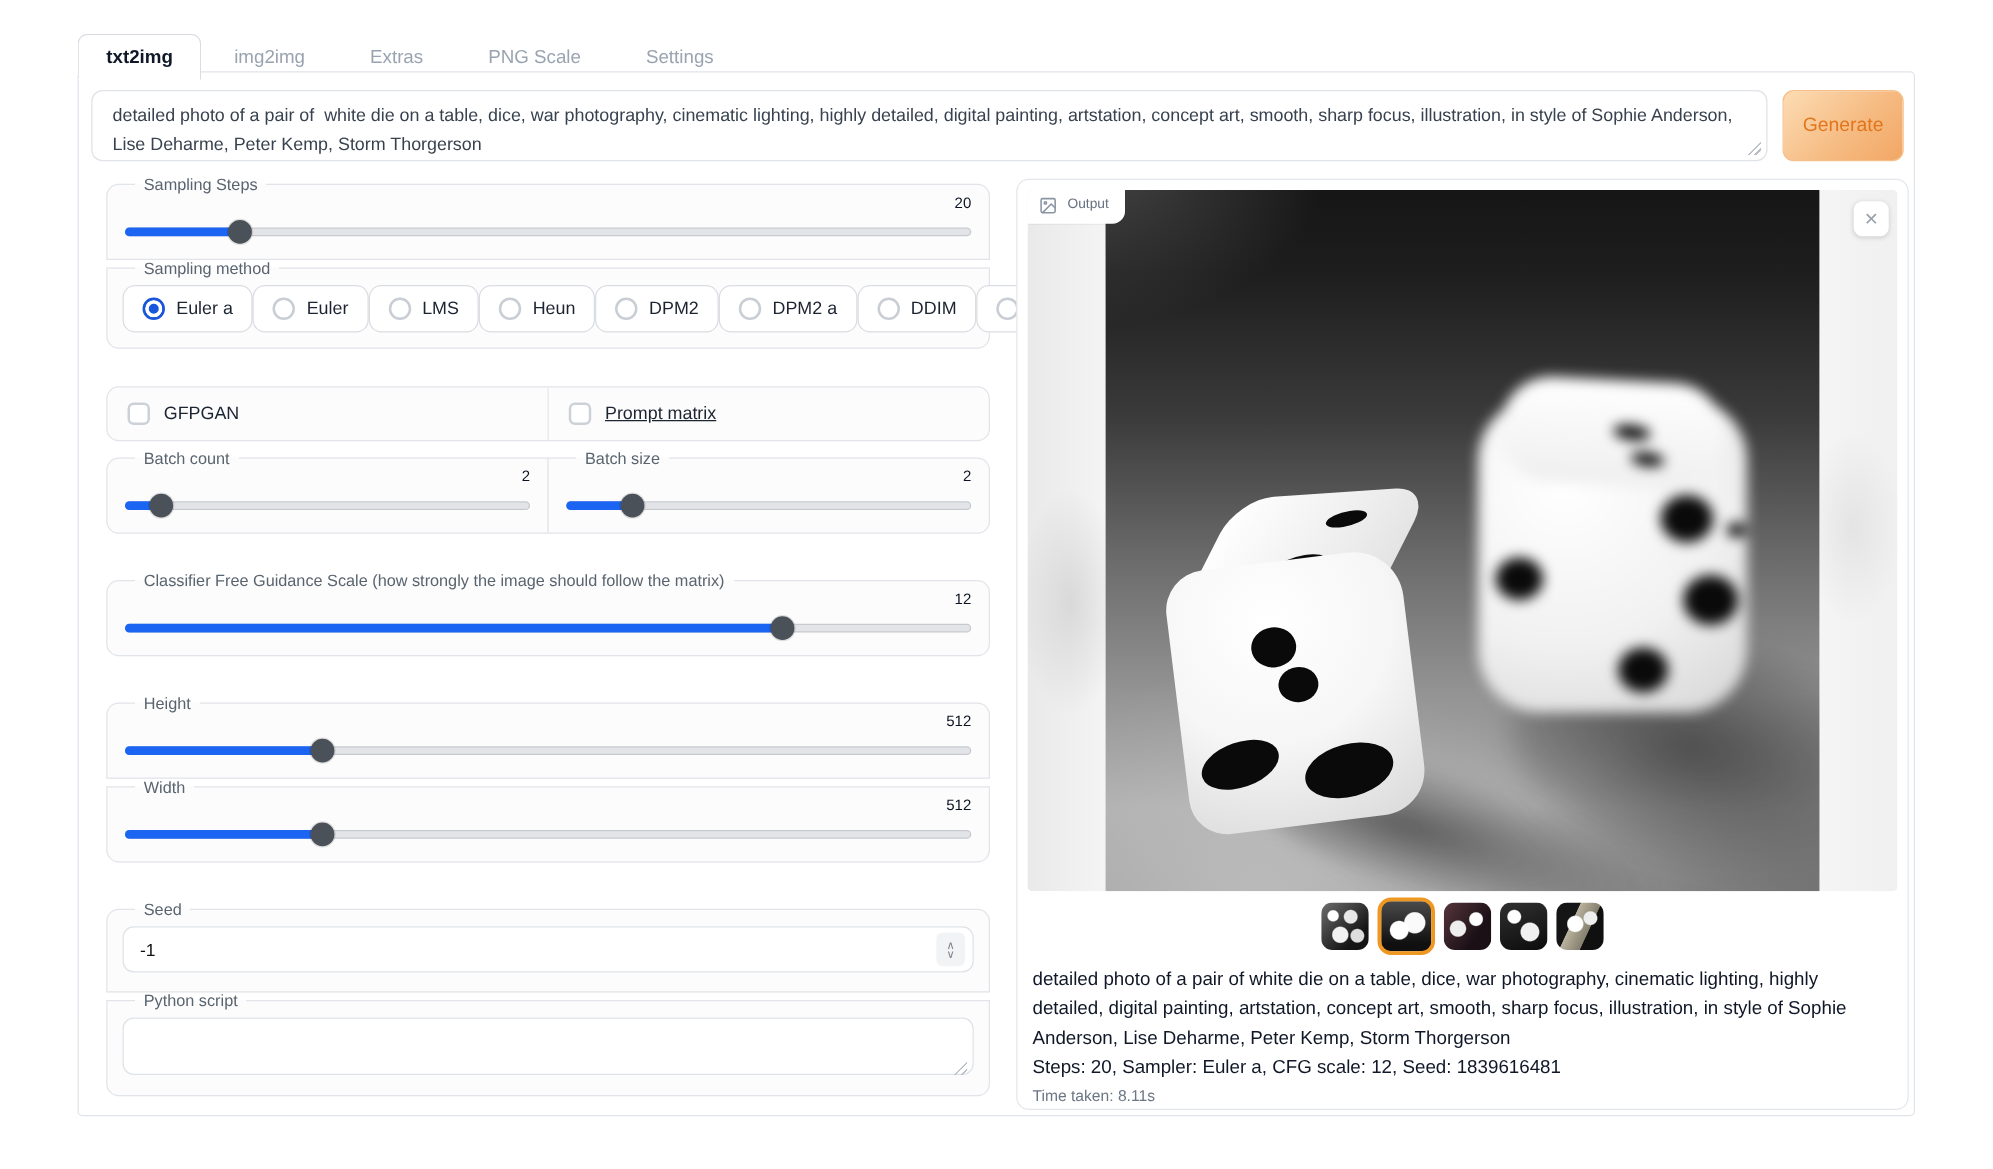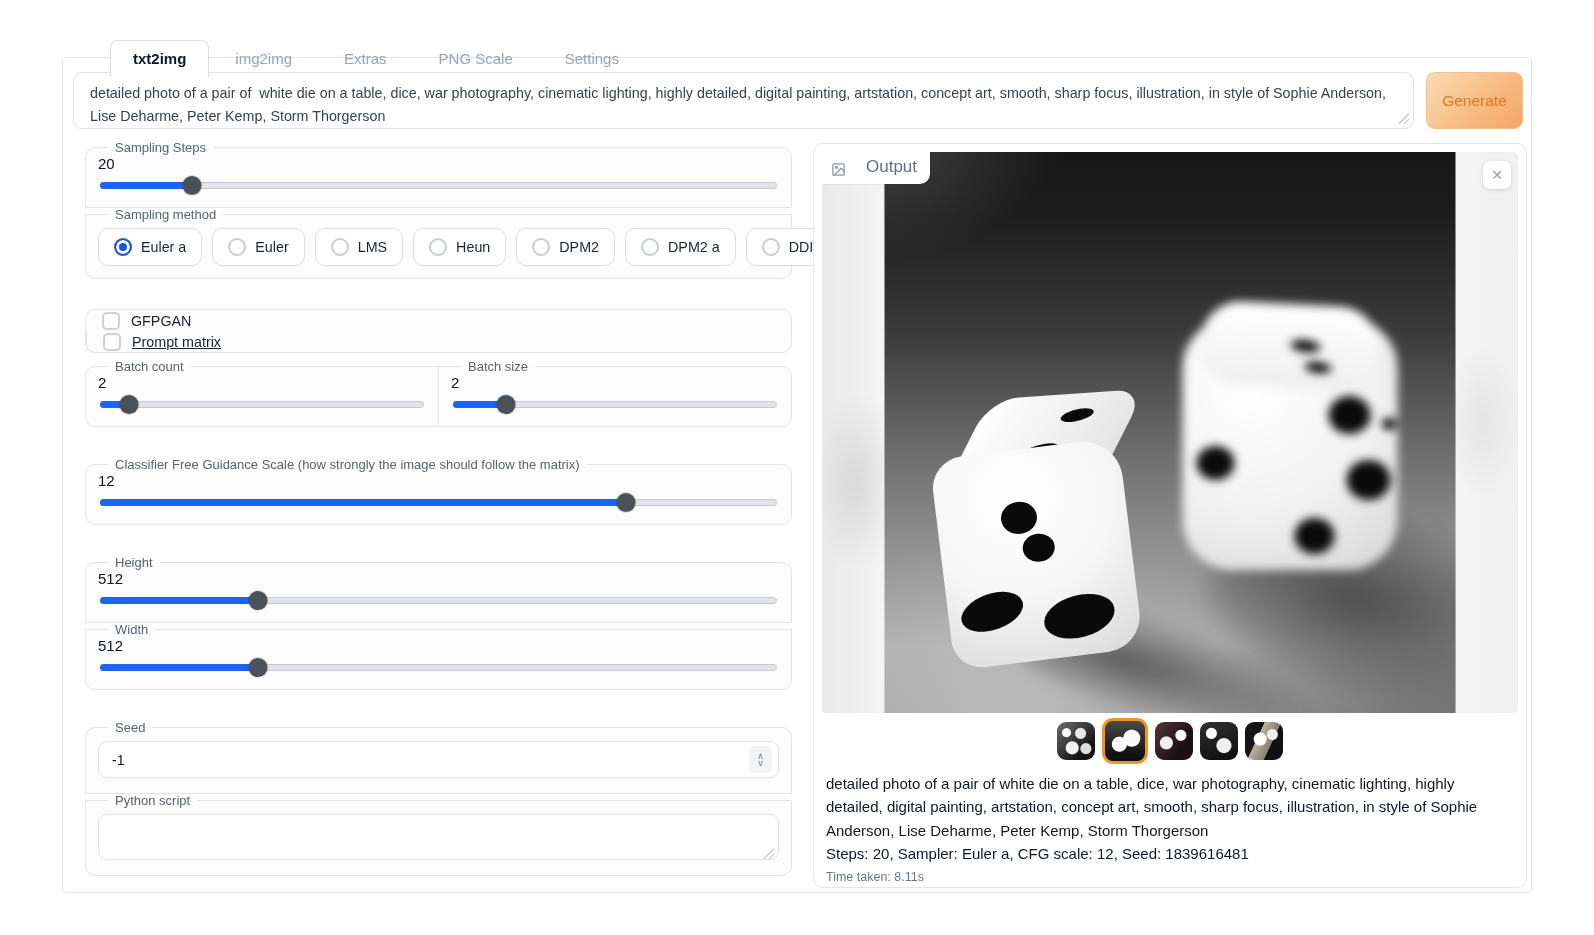--- a/index.html
+++ b/index.html
@@ -2,21 +2,21 @@
 <html><head>
 <meta charset="utf-8">
 <style>
   html,body{margin:0;padding:0;}
   body{
     width:1594px;height:935px;position:relative;background:#fff;
     font-family:"Liberation Sans", sans-serif;color:#1b2430;overflow:hidden;
     -webkit-font-smoothing:antialiased;
   }
   
-  .tabs{position:absolute;left:62px;top:40px;display:flex;align-items:flex-end;z-index:5;margin-left:48px;}
+  .tabs{position:absolute;left:62px;top:27px;display:flex;align-items:flex-end;z-index:5;}
   .tab{padding:9px 26px;font-size:15px;color:#9aa4b1;cursor:pointer;}
   .tab.active{background:#fff;border:1px solid #d9dde3;border-bottom:1px solid #fff;
     border-radius:8px 8px 0 0;color:#101828;font-weight:700;padding:9px 22px;margin-bottom:-1px;}
   
   .panel{position:absolute;left:62px;top:57px;width:1468px;height:834px;
     border:1px solid #e0e4e9;border-radius:4px;background:#fff;}
   
   .prompt-row{position:absolute;left:10px;top:14px;right:8px;height:57px;display:flex;gap:12px;}
   .prompt-box{flex:1;position:relative;}
   .prompt-box textarea{
@@ -32,32 +32,32 @@
     color:#e2761c;font-weight:400;font-size:15.5px;font-family:"Liberation Sans",sans-serif;}
   
   .left-col{position:absolute;left:22px;top:82px;width:707px;}
   .stack{margin-bottom:30px;}
   fieldset{border:1px solid #e1e4e9;margin:0;padding:2px 12px 9px;background:#fcfcfd;min-width:0;}
   fieldset.only{border-radius:10px;}
   .stack fieldset:first-child{border-radius:10px 10px 0 0;}
   .stack fieldset:last-child{border-radius:0 0 10px 10px;margin-top:-1px;}
   .stack fieldset.only{border-radius:10px;margin-top:0;}
   legend{font-size:13px;color:#59646f;padding:0 7px;margin-left:10px;}
-  .val{text-align:left;font-size:15px;color:#0b1220;height:19px;margin:-2px 2px 1px 0;}
+  .val{text-align:right;font-size:12px;color:#0b1220;height:19px;margin:-2px 2px 1px 0;}
   .slider{position:relative;height:19px;margin:2px 2px 3px;}
   .track{position:absolute;left:0;right:0;top:6px;height:5px;border-radius:4px;background:#e3e4e7;border:1px solid #c6cad0;}
   .fill{position:absolute;left:0;top:6px;height:7px;border-radius:4px;background:#1c64f2;z-index:1;}
   .knob{position:absolute;top:0;width:19px;height:19px;border-radius:50%;background:#4b5159;
     transform:translateX(-50%);z-index:2;box-shadow:0 0 0 1px rgba(0,0,0,.12);cursor:pointer;}
-  .pills{display:flex;gap:10px;padding:4px 0 3px;}
+  .pills{display:flex;padding:4px 0 3px;}
   .pill{display:flex;align-items:center;gap:9px;padding:9px 15px;border:1px solid #dadde2;
     border-radius:10px;background:#fff;font-size:14.3px;color:#1b2430;cursor:pointer;white-space:nowrap;}
   .rdot{width:18px;height:18px;box-sizing:border-box;border:2px solid #c9cdd4;border-radius:50%;background:#fff;flex:none;}
   .rdot.on{border-color:#1a56db;background:#1a56db;box-shadow:inset 0 0 0 3px #fff;}
-  .checkrow{display:flex;align-items:stretch;border:1px solid #e1e4e9;border-radius:10px;background:#fcfcfd;height:42px;flex-direction:column;}
+  .checkrow{display:flex;align-items:stretch;border:1px solid #e1e4e9;border-radius:10px;background:#fcfcfd;height:42px;}
   .cell{flex:1;display:flex;align-items:center;gap:11px;padding-left:16px;font-size:14.3px;color:#1b2430;}
   .cell + .cell{border-left:1px solid #e4e7ec;text-decoration:underline;}
   .cbox{width:18px;height:18px;box-sizing:border-box;border:2px solid #ccd1d8;border-radius:5px;background:#fff;flex:none;cursor:pointer;}
   .batchrow{display:flex;}
   .batchrow fieldset{flex:1;}
   .batchrow fieldset:first-child{border-radius:10px 0 0 10px;}
   .batchrow fieldset:last-child{border-radius:0 10px 10px 0;margin-left:-1px;}
   .numwrap{position:relative;margin:4px 0 6px;}
   .numwrap input{width:100%;height:37px;box-sizing:border-box;border:1px solid #dfe3e8;border-radius:9px;
     padding:0 44px 0 13px;font-size:14px;color:#111;background:#fff;font-family:"Liberation Sans",sans-serif;outline:none;}
@@ -69,21 +69,21 @@
     padding:8px 12px;resize:none;background:#fff;outline:none;font-family:"Liberation Sans",sans-serif;font-size:14px;}
   
   .right-col{position:absolute;left:750px;top:85px;width:712px;height:743px;border:1px solid #e3e6eb;
     border-radius:10px;background:#fff;}
   .gallery{position:absolute;left:8px;top:8px;right:8px;height:561px;overflow:hidden;border-radius:4px;
     background:
       radial-gradient(ellipse 60px 130px at 35px 330px, rgba(175,175,175,.35), transparent 70%),
       radial-gradient(ellipse 55px 110px at 660px 270px, rgba(195,195,195,.30), transparent 70%),
       linear-gradient(90deg,#e9e9e9,#f8f8f8 12%,#f7f7f7 86%,#f0f0f0);}
   .chip{position:absolute;left:0;top:0;z-index:6;background:#fff;border-radius:0 0 10px 0;
-    padding:5px 13px 7px 9px;display:flex;align-items:flex-end;gap:20px;color:#667080;font-size:17px;
+    padding:5px 13px 7px 9px;display:flex;align-items:flex-start;gap:8px;color:#667080;font-size:11px;
     box-shadow:1px 1px 0 rgba(0,0,0,.04);}
   .closebtn{position:absolute;right:7px;top:9px;z-index:6;width:28px;height:28px;background:#fff;border-radius:7px;
     box-shadow:0 1px 4px rgba(0,0,0,.14);color:#98a1ac;font-size:14px;display:flex;align-items:center;justify-content:center;cursor:pointer;}
   
   .main-img{position:absolute;left:50%;transform:translateX(-50%);top:0;width:571px;height:561px;overflow:hidden;
     background:
       radial-gradient(ellipse 480px 300px at 22% 102%, rgba(255,255,255,.30), transparent 62%),
       radial-gradient(ellipse 340px 240px at -4% -6%, rgba(120,120,120,.55), transparent 60%),
       radial-gradient(ellipse 500px 320px at 108% 108%, rgba(0,0,0,.35), transparent 65%),
       linear-gradient(180deg,#161616 0%,#1e1e1e 12%,#3a3a3a 32%,#6e6e6e 54%,#949494 72%,#a9a9a9 88%,#9e9e9e 100%);}

